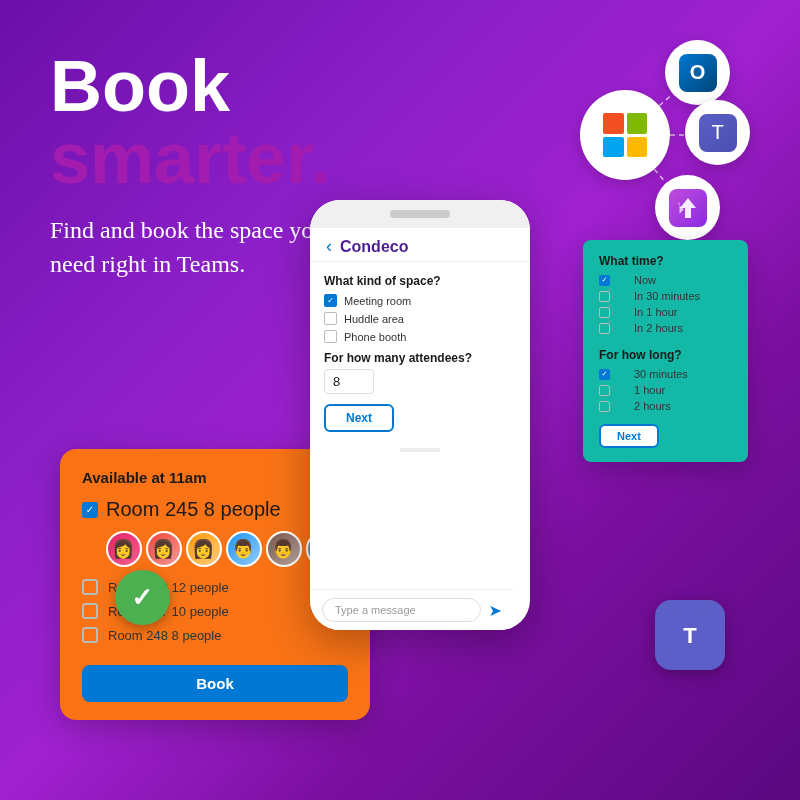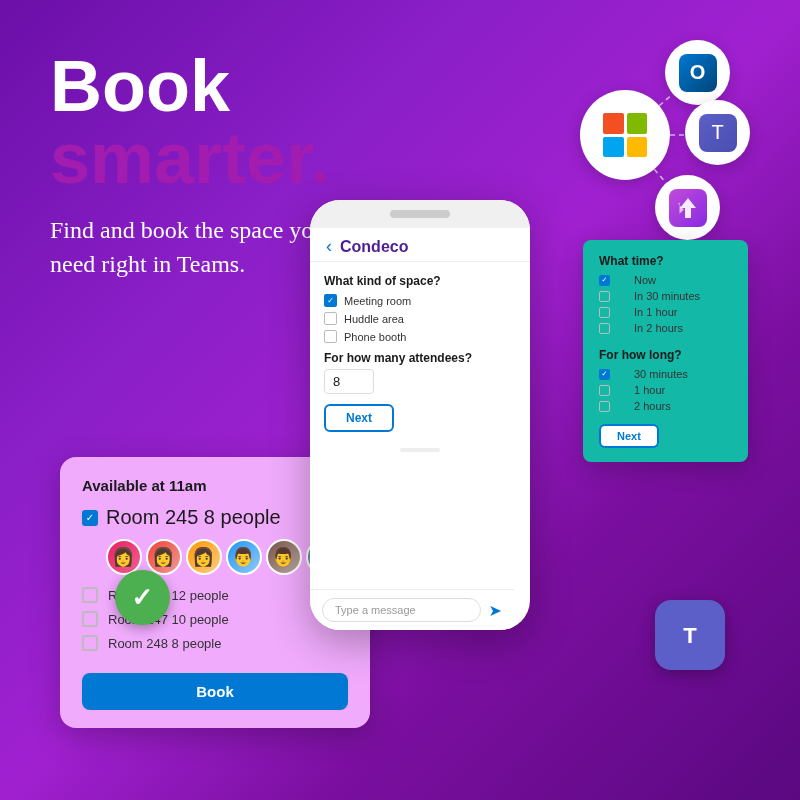--- a/index.html
+++ b/index.html
@@ -88,24 +88,24 @@
       color: white;
       font-size: 26px;
       font-weight: bold;
       z-index: 10;
       box-shadow: 0 4px 12px rgba(0,0,0,0.3);
     }
 
     
     .room-card {
       position: absolute;
-      bottom: 72px;
+      bottom: 80px;
       left: 60px;
       width: 310px;
-      background: #f0abfc;
+      background: #f97316;
       border-radius: 16px;
       padding: 20px 22px 18px 22px;
       box-shadow: 0 8px 30px rgba(0,0,0,0.25);
       z-index: 5;
     }
     .room-card-title {
       font-size: 15px;
       font-weight: 700;
       color: #1a1a1a;
       margin-bottom: 12px;

